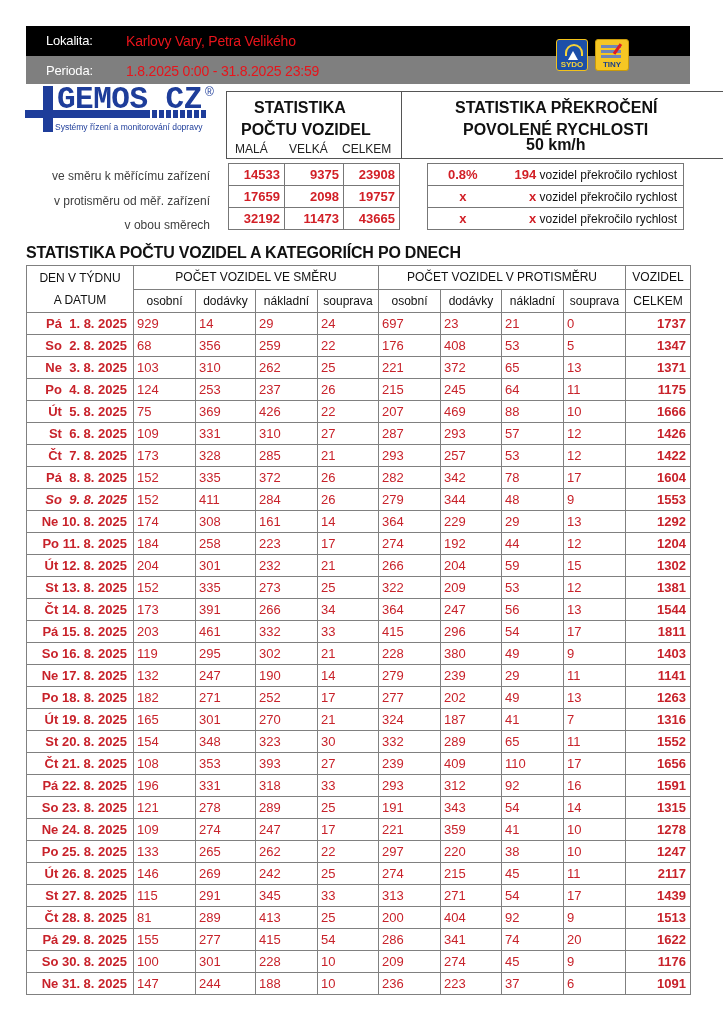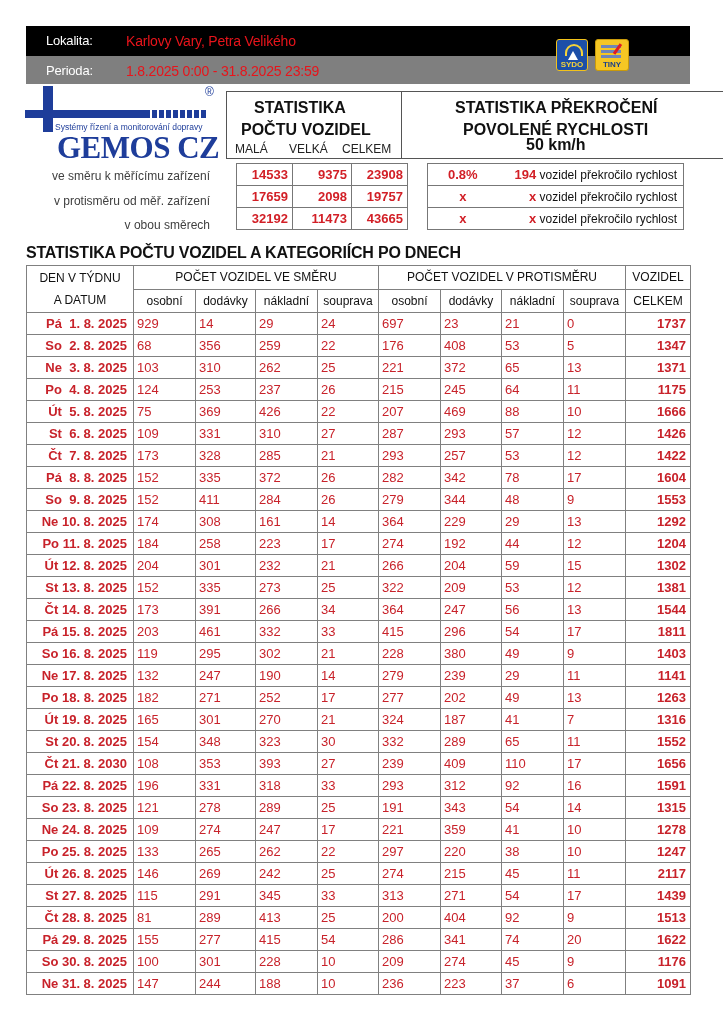--- a/index.html
+++ b/index.html
@@ -14,35 +14,35 @@
   .logo-sydo { position: absolute; left: 530px; top: 13px; width: 32px; height: 32px; background: #1c4fa8; border: 1px solid #f2c21b; border-radius: 3px; box-sizing: border-box; }
   .logo-sydo .txt { position: absolute; bottom: 1px; left: 0; width: 100%; text-align: center; color: #f5d33a; font-size: 8px; font-weight: bold; }
   .logo-sydo .arch { position: absolute; top: 4px; left: 8px; width: 14px; height: 10px; border: 2px solid #f5d33a; border-bottom: none; border-radius: 9px 9px 0 0; }
   .logo-sydo .road { position: absolute; top: 11px; left: 11px; width: 0; height: 0; border-left: 5px solid transparent; border-right: 5px solid transparent; border-bottom: 9px solid #ffffff; }
   .logo-tiny { position: absolute; left: 569px; top: 13px; width: 34px; height: 32px; background: #f5c624; border: 1px solid #c99a0a; border-radius: 3px; box-sizing: border-box; }
   .logo-tiny .txt { position: absolute; bottom: 1px; left: 0; width: 100%; text-align: center; color: #1c3f8a; font-size: 8px; font-weight: bold; }
   .logo-tiny .stripe { position: absolute; left: 5px; width: 20px; height: 3px; background: #6f86b8; }
   .logo-tiny .pen { position: absolute; left: 20px; top: 3px; width: 3px; height: 12px; background: #e11b22; transform: rotate(35deg); }
 
   .gemos { position: absolute; left: 25px; top: 86px; width: 200px; height: 50px; }
-  .gemos .word { position: absolute; left: 32px; top: -4px; color: #1e3d9a; font-size: 31px; font-weight: bold; letter-spacing: -0.5px; font-family: Liberation Serif, serif; margin-top: 48px; }
+  .gemos .word { position: absolute; left: 32px; top: -4px; color: #1e3d9a; font-size: 31px; font-weight: bold; letter-spacing: -0.5px; font-family: Liberation Mono, monospace; }
   .gemos .reg { position: absolute; left: 180px; top: -1px; color: #1e3d9a; font-size: 12px; }
   .gemos .cross-v { position: absolute; left: 18px; top: 0px; width: 10px; height: 46px; background: #1e3d9a; }
   .gemos .cross-h { position: absolute; left: 0px; top: 24px; width: 180px; height: 8px; background: #1e3d9a; }
   .gemos .bars { position: absolute; left: 120px; top: 24px; width: 62px; height: 8px; background: repeating-linear-gradient(90deg, #1e3d9a 0 5px, #ffffff 5px 7px); }
   .gemos .sub { position: absolute; left: 30px; top: 36px; color: #1e3d9a; font-size: 8.5px; white-space: nowrap; }
 
   .box-title { position: absolute; border: 1px solid #555; box-sizing: border-box; background: #fff; }
   .bt-left { left: 226px; top: 91px; width: 175px; height: 68px; border-right: none; }
   .bt-right { left: 401px; top: 91px; width: 347px; height: 68px; }
   .t-bold { position: absolute; font-weight: bold; font-size: 16px; color: #111; white-space: nowrap; }
   .t-small { position: absolute; font-size: 12px; color: #222; white-space: nowrap; }
 
   .sum-label { position: absolute; font-size: 12px; color: #404040; text-align: right; width: 190px; left: 20px; white-space: nowrap; }
-  .sum-table { position: absolute; left: 236px; top: 163px; border-collapse: collapse; }
+  .sum-table { position: absolute; left: 228px; top: 163px; border-collapse: collapse; }
   .sum-table td { border: 1px solid #777; height: 22px; padding: 0 4px; font-size: 13px; font-weight: bold; color: #d21f26; text-align: right; box-sizing: border-box; }
   .spd-table { position: absolute; left: 427px; top: 163px; border-collapse: collapse; border: 1px solid #777; }
   .spd-table td { border-top: 1px solid #777; height: 22px; font-size: 12px; color: #111; box-sizing: border-box; white-space: nowrap; }
   .spd-table .pct { width: 70px; text-align: center; color: #d21f26; font-weight: bold; font-size: 13px; }
   .spd-table .cnt { width: 186px; text-align: right; padding-right: 6px; }
   .spd-table .cnt b { color: #d21f26; font-size: 13px; }
 
   .section-title { position: absolute; left: 26px; top: 244px; font-size: 16px; font-weight: bold; color: #111; letter-spacing: -0.2px; white-space: nowrap; }
   .main-table { position: absolute; left: 26px; top: 265px; border-collapse: collapse; table-layout: fixed; width: 664px; }
   .main-table th, .main-table td { border: 1px solid #808080; box-sizing: border-box; overflow: hidden; white-space: nowrap; }
@@ -269,21 +269,21 @@
         <td class="" style="white-space: pre;">335</td>
         <td class="" style="white-space: pre;">372</td>
         <td class="" style="white-space: pre;">26</td>
         <td class="" style="white-space: pre;">282</td>
         <td class="" style="white-space: pre;">342</td>
         <td class="" style="white-space: pre;">78</td>
         <td class="" style="white-space: pre;">17</td>
         <td class="total" style="white-space: pre;">1604</td>
       </tr>
       <tr>
-        <td class="date" style="white-space: pre;">So  9. 8. 2025</td>
+        <td class="date" style="white-space: pre; font-style: italic;">So  9. 8. 2025</td>
         <td class="" style="white-space: pre;">152</td>
         <td class="" style="white-space: pre;">411</td>
         <td class="" style="white-space: pre;">284</td>
         <td class="" style="white-space: pre;">26</td>
         <td class="" style="white-space: pre;">279</td>
         <td class="" style="white-space: pre;">344</td>
         <td class="" style="white-space: pre;">48</td>
         <td class="" style="white-space: pre;">9</td>
         <td class="total" style="white-space: pre;">1553</td>
       </tr>
@@ -413,21 +413,21 @@
         <td class="" style="white-space: pre;">348</td>
         <td class="" style="white-space: pre;">323</td>
         <td class="" style="white-space: pre;">30</td>
         <td class="" style="white-space: pre;">332</td>
         <td class="" style="white-space: pre;">289</td>
         <td class="" style="white-space: pre;">65</td>
         <td class="" style="white-space: pre;">11</td>
         <td class="total" style="white-space: pre;">1552</td>
       </tr>
       <tr>
-        <td class="date" style="white-space: pre;">Čt 21. 8. 2030</td>
+        <td class="date" style="white-space: pre;">Čt 21. 8. 2025</td>
         <td class="" style="white-space: pre;">108</td>
         <td class="" style="white-space: pre;">353</td>
         <td class="" style="white-space: pre;">393</td>
         <td class="" style="white-space: pre;">27</td>
         <td class="" style="white-space: pre;">239</td>
         <td class="" style="white-space: pre;">409</td>
         <td class="" style="white-space: pre;">110</td>
         <td class="" style="white-space: pre;">17</td>
         <td class="total" style="white-space: pre;">1656</td>
       </tr>

